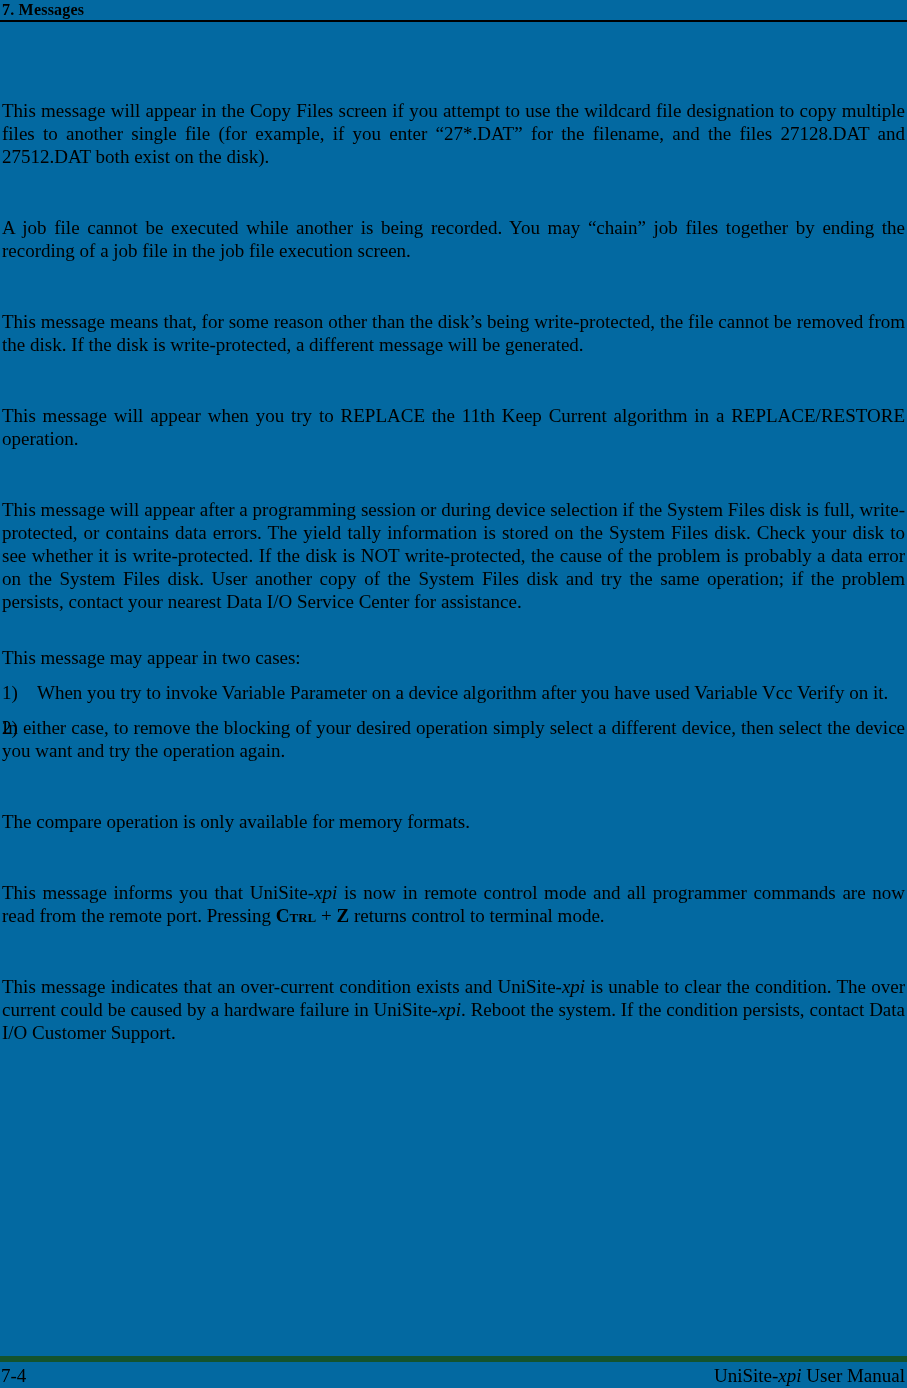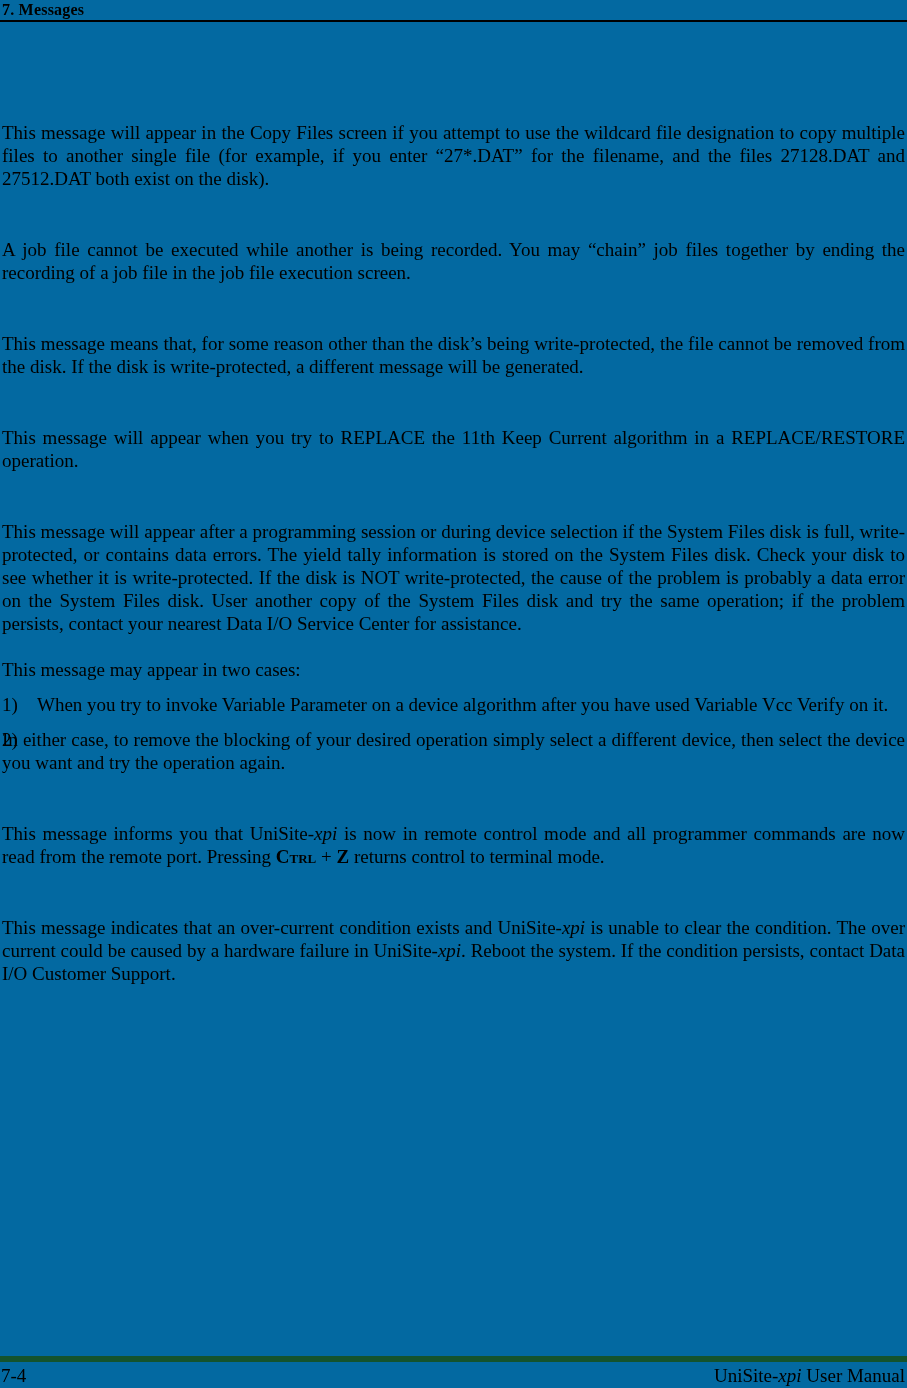--- a/index.html
+++ b/index.html
@@ -30,24 +30,24 @@
   
   .content {
     padding: 0 2px;
     font-size: 19px;
   }
   .block {
     line-height: 23px;
     text-align: justify;
   }
   .block.message      { margin-top: 48px; }
-  .block.message-sm   { margin-top: 23px; }
+  .block.message-sm   { margin-top: 33px; }
   .block.follow       { }
   .block.list-item    { margin-top: 12px; position: relative; padding-left: 35px; }
-  .content .block:first-child { margin-top: 99px; }
+  .content .block:first-child { margin-top: 77px; }
   .block .marker {
     position: absolute;
     left: 0;
     top: 0;
   }
   .seg-italic { font-style: italic; margin-top: 8px; }
   .seg-bold   { font-weight: bold; }
   .seg-bold-smallcaps { font-weight: bold; font-variant: small-caps; }
   
   .page-footer {
@@ -76,20 +76,21 @@
   <main class="content">
       <div class="block message"><span>This message will appear in the Copy Files screen if you attempt to use the wildcard file designation to copy multiple files to another single file (for example, if you enter “27*.DAT” for the filename, and the files 27128.DAT and 27512.DAT both exist on the disk).</span></div>
       <div class="block message"><span>A job file cannot be executed while another is being recorded. You may “chain” job files together by ending the recording of a job file in the job file execution screen.</span></div>
       <div class="block message"><span>This message means that, for some reason other than the disk’s being write-protected, the file cannot be removed from the disk. If the disk is write-protected, a different message will be generated.</span></div>
       <div class="block message"><span>This message will appear when you try to REPLACE the 11th Keep Current algorithm in a REPLACE/RESTORE operation.</span></div>
       <div class="block message"><span>This message will appear after a programming session or during device selection if the System Files disk is full, write-protected, or contains data errors. The yield tally information is stored on the System Files disk. Check your disk to see whether it is write-protected. If the disk is NOT write-protected, the cause of the problem is probably a data error on the System Files disk. User another copy of the System Files disk and try the same operation; if the problem persists, contact your nearest Data I/O Service Center for assistance.</span></div>
       <div class="block message-sm"><span>This message may appear in two cases:</span></div>
       <div class="block list-item"><span class="marker">1)</span><span>When you try to invoke Variable Parameter on a device algorithm after you have used Variable Vcc Verify on it.</span></div>
       <div class="block list-item"><span class="marker">2)</span></div>
       <div class="block follow"><span>In either case, to remove the blocking of your desired operation simply select a different device, then select the device you want and try the operation again.</span></div>
+      <div class="block message"><span>The compare operation is only available for memory formats.</span></div>
       <div class="block message"><span>This message informs you that UniSite-</span><span class="seg-italic">xpi</span><span> is now in remote control mode and all programmer commands are now read from the remote port. Pressing </span><span class="seg-bold-smallcaps">Ctrl</span><span> + </span><span class="seg-bold">Z</span><span> returns control to terminal mode.</span></div>
       <div class="block message"><span>This message indicates that an over-current condition exists and UniSite-</span><span class="seg-italic">xpi</span><span> is unable to clear the condition. The over current could be caused by a hardware failure in UniSite-</span><span class="seg-italic">xpi</span><span>. Reboot the system. If the condition persists, contact Data I/O Customer Support.</span></div>
     </main>
 
   <footer class="page-footer">
     <span class="footer-left">7-4</span>
     <span class="footer-right"><span>UniSite-</span><span class="seg-italic">xpi</span><span> User Manual</span></span>
   </footer>
 
 </div>

